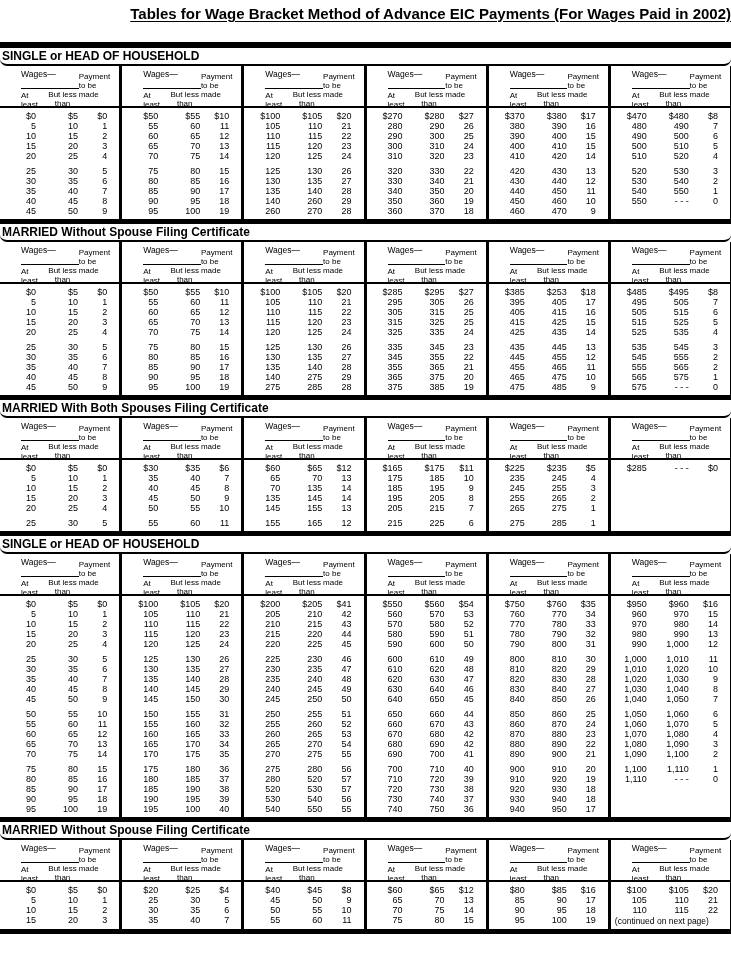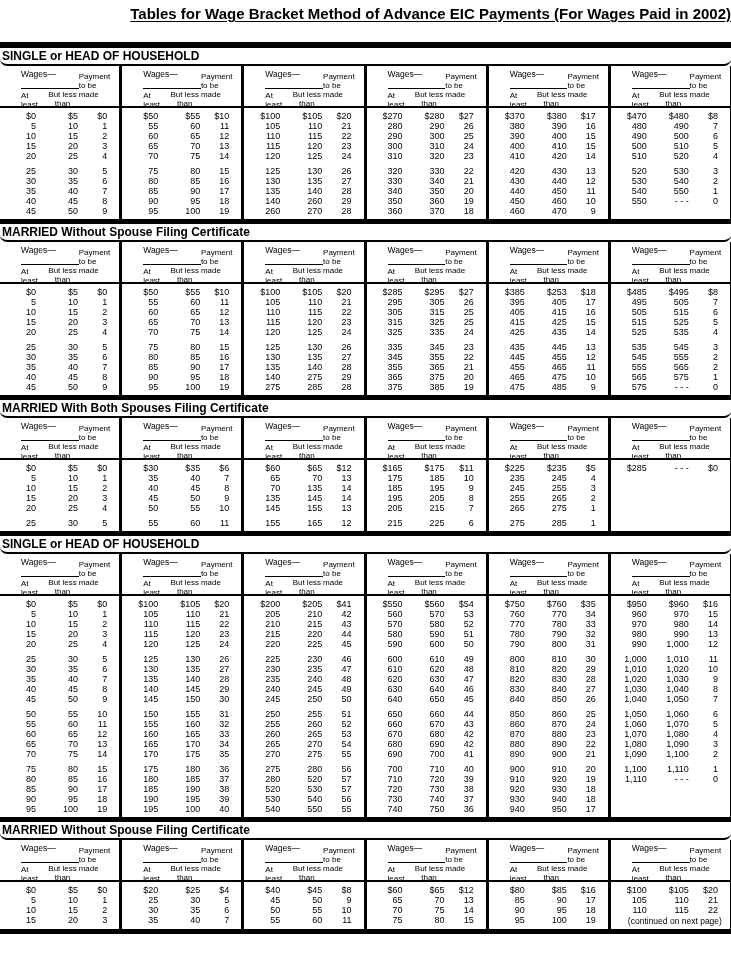--- a/index.html
+++ b/index.html
@@ -50,21 +50,21 @@
   }
   .rows { padding: 3px 0 3px 0; }
   .row-group + .row-group { margin-top: 5px; }
   .trow {
     display: grid; grid-template-columns: 36px 46px auto;
     font-size: 9px; line-height: 10px;
   }
   .trow .c1 { text-align: right; }
   .trow .c2 { text-align: right; padding-right: 4px; }
   .trow .c3 { text-align: right; padding-right: 12px; }
-  .continued-note { font-size: 8.5px; padding: 1px 1px 0 17px; white-space: nowrap; }
+  .continued-note { font-size: 8.5px; padding: 1px 1px 0 4px; white-space: nowrap; }
 </style>
 </head>
 <body>
 
 <div>
   <div class="page-title"><span>Tables for Wage Bracket Method of Advance EIC Payments (For Wages Paid in 2002)</span></div>
   <div class="title-bar"></div>
   <div id="doc-body">
       <div class="section-heading">SINGLE or HEAD OF HOUSEHOLD</div>
       <div class="eic-table">

